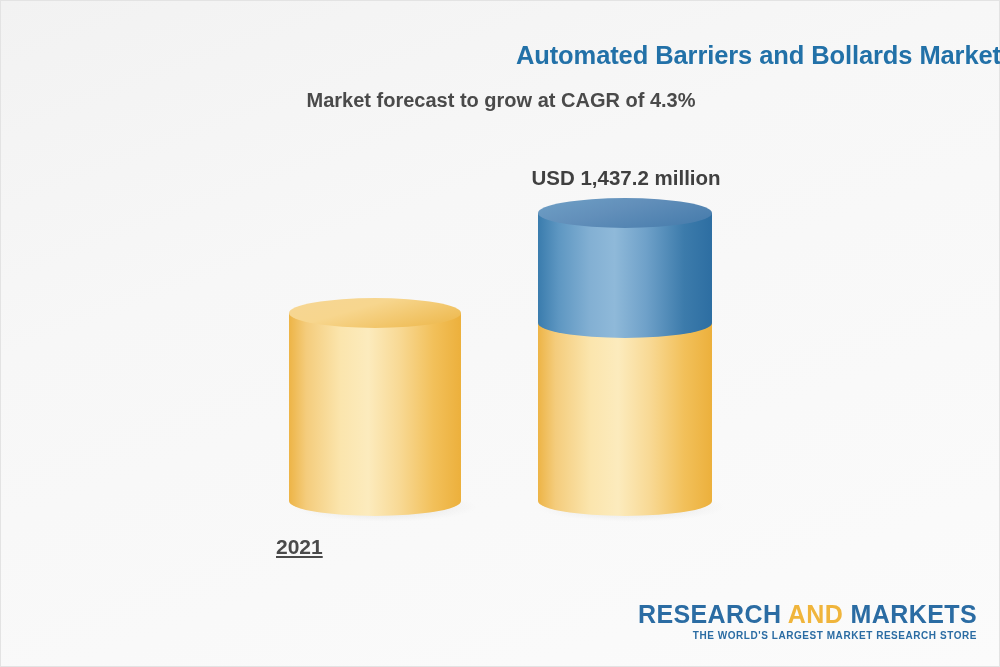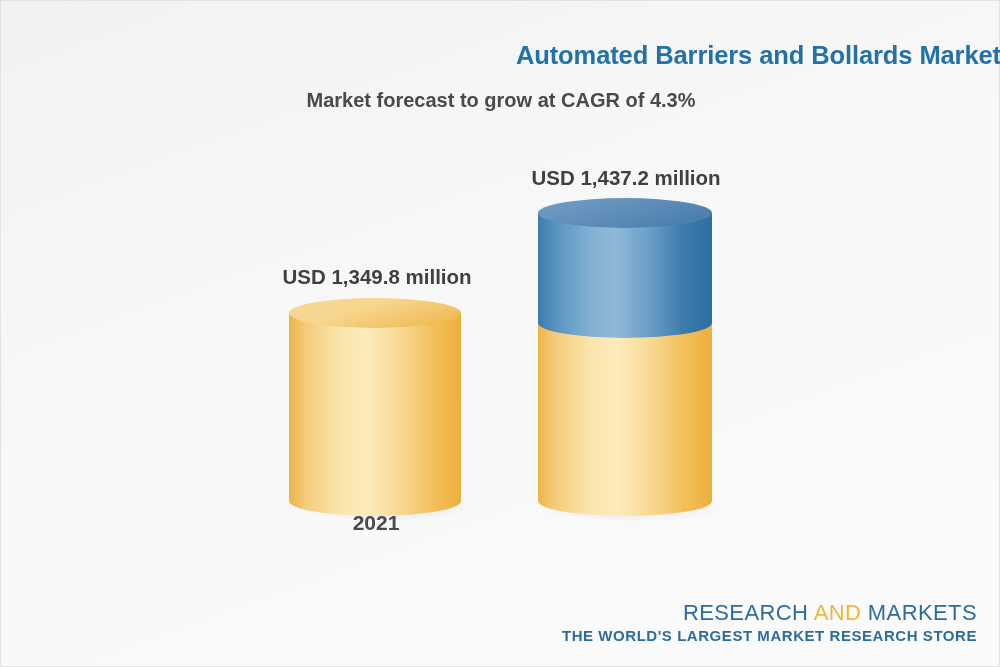--- a/index.html
+++ b/index.html
@@ -60,26 +60,26 @@
     font-weight: bold;
     color: #404040;
     white-space: nowrap;
     text-align: center;
   }
   .value-label.first  { left: 176px; top: 264px; width: 400px; }
   .value-label.second { left: 425px; top: 165px; width: 400px; }
 
   .axis-label {
     position: absolute;
-    top: 510px;
+    top: 534px;
     font-size: 21px;
     font-weight: bold;
     color: #4a4a4a;
-    text-align: center;
     width: 200px;
+    text-decoration: underline;
   }
   .axis-label.first  { left: 275px; }
   .axis-label.second { left: 525px; }
 
   
   .cyl {
     position: absolute;
   }
   .cyl svg { display: block; overflow: visible; }
 
@@ -92,29 +92,29 @@
     color: #8d8d8d;
     letter-spacing: 0.1px;
   }
   .logo {
     position: absolute;
     right: 22px;
     top: 600px;
     text-align: right;
   }
   .logo-main {
-    font-size: 22px;
-    font-weight: normal;
+    font-size: 25px;
+    font-weight: bold;
     letter-spacing: 0.4px;
     line-height: 1.05;
     color: #2b6ca3;
   }
   .logo-main .gold { color: #f0b53c; }
   .logo-sub {
-    font-size: 15px;
+    font-size: 10px;
     font-weight: bold;
     color: #2b6ca3;
     letter-spacing: 0.55px;
     margin-top: 3px;
   }
 </style>
 </head>
 <body>
 
 <div id="infographic">
@@ -188,21 +188,20 @@
         </defs>
         <ellipse cx="96" cy="306" rx="94" ry="15" fill="url(#shadow2)"></ellipse>
 
         <path d="M3,122 L3,300 A87,15 0 0 0 177,300 L177,122 Z" fill="url(#goldSide2)"></path>
 
         <path d="M3,12 L3,122 A87,15 0 0 0 177,122 L177,12 Z" fill="url(#blueSide)"></path>
         <ellipse cx="90" cy="12" rx="87" ry="15" fill="url(#blueTop)"></ellipse>
       </svg>
     </div>
 
-    <div class="value-label first">USD 1,349.8 million</div>
 
     <div class="value-label second">USD 1,437.2 million</div>
 
     <div class="axis-label first">2021</div>
 
 
   </div>
 
 
   <div class="logo">

